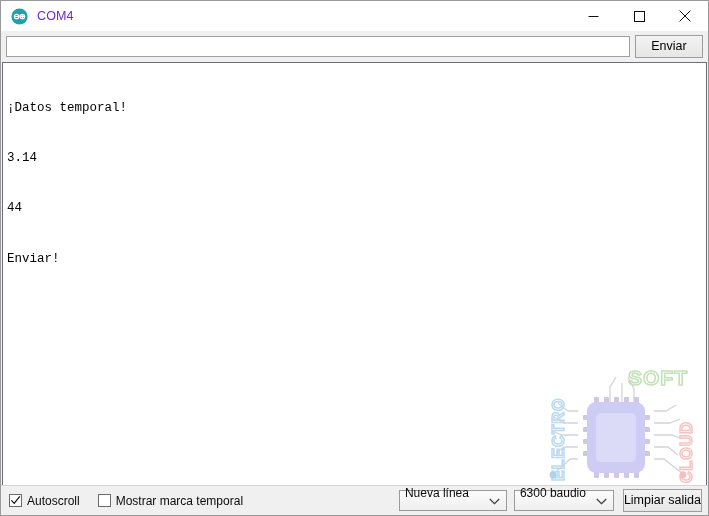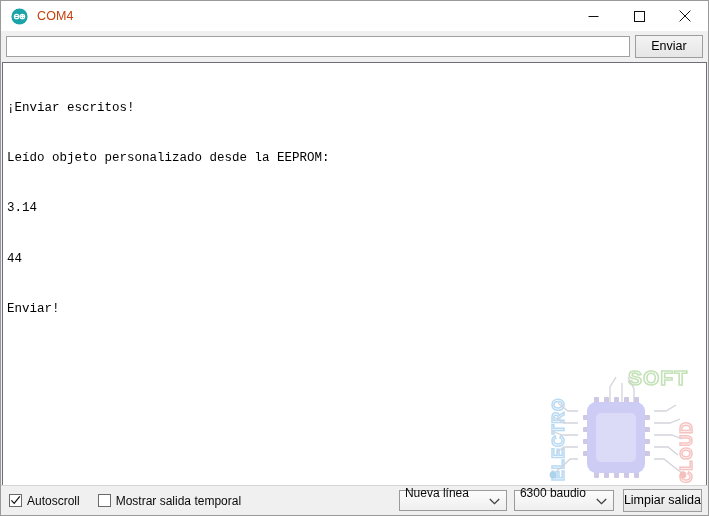--- a/index.html
+++ b/index.html
@@ -41,21 +41,21 @@
     padding-left: 10px;
     gap: 9px;
   }
   #arduino-icon {
     width: 17px;
     height: 17px;
     display: block;
   }
   #window-title {
     font-size: 12.5px;
-    color: #c2410c;
+    color: #6d28d9;
     letter-spacing: 0.1px;
     line-height: 1;
   }
   #winbtns {
     position: absolute;
     right: 0;
     top: 0;
     height: 30px;
     display: flex;
   }
@@ -263,22 +263,21 @@
   </div>
 
   <div id="sendrow">
     <input id="send-input" type="text" autofocus="" placeholder="" style="">
     <button id="send-button">Enviar</button>
   </div>
 
   <div id="console-wrap">
 
     <div id="console">
-      <div class="console-line">¡Enviar escritos!</div>
-      <div class="console-line">Leído objeto personalizado desde la EEPROM:</div>
+      <div class="console-line">¡Datos temporal!</div>
       <div class="console-line">3.14</div>
       <div class="console-line">44</div>
       <div class="console-line">Enviar!</div>
     </div>
 
     <svg id="watermark" viewBox="0 0 168 130">
 
       <text x="96" y="22" font-family="'Liberation Sans', sans-serif" font-size="21" font-weight="bold" fill="none" stroke="#9fd18c" stroke-width="1.6" letter-spacing="1">SOFT</text>
 
       <text x="0" y="0" transform="translate(32,118) rotate(-90)" font-family="'Liberation Sans', sans-serif" font-size="16" font-weight="bold" fill="none" stroke="#8ec4ec" stroke-width="1.5" letter-spacing="1">ELECTRO</text>
@@ -341,21 +340,21 @@
       <span class="chkbox">
         <svg width="11" height="11" viewBox="0 0 11 11">
           <polyline points="1.4,5.4 4.2,8.4 9.8,1.4" fill="none" stroke="#101010" stroke-width="1.2"></polyline>
         </svg>
       </span>
       <span class="chk-label">Autoscroll</span>
     </div>
 
     <div class="chk-group">
       <span class="chkbox"></span>
-      <span class="chk-label">Mostrar salida temporal</span>
+      <span class="chk-label">Mostrar marca temporal</span>
     </div>
 
     <div id="status-spacer"></div>
 
     <div class="combo" id="combo-lineending">
       <span>Nueva línea</span>
       <span class="combo-arrow">
         <svg width="11" height="7" viewBox="0 0 11 7">
           <polyline points="0.8,1 5.5,5.6 10.2,1" fill="none" stroke="#3a3a3a" stroke-width="1.2"></polyline>
         </svg>

